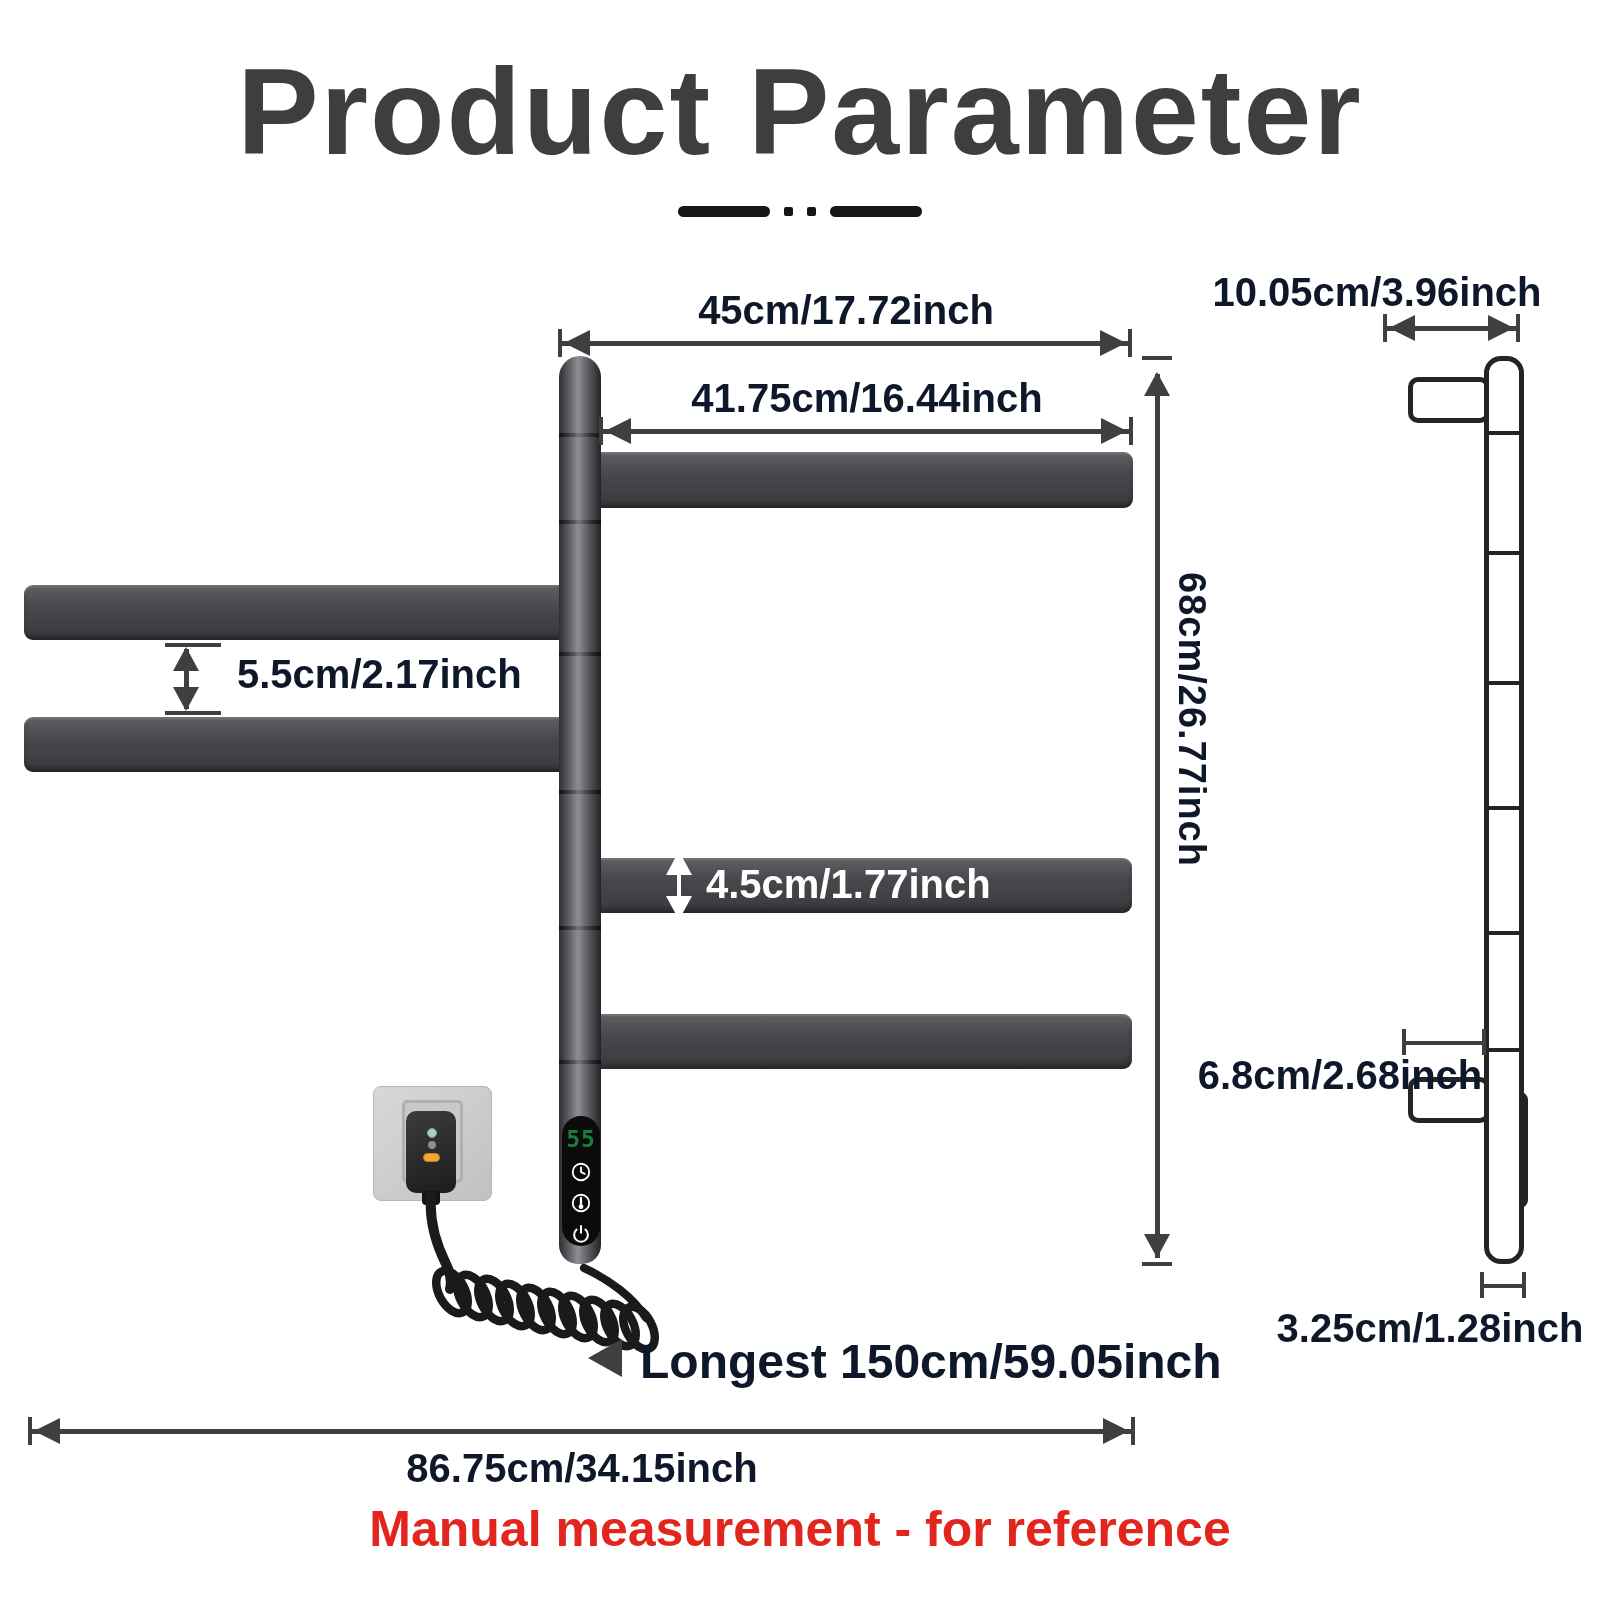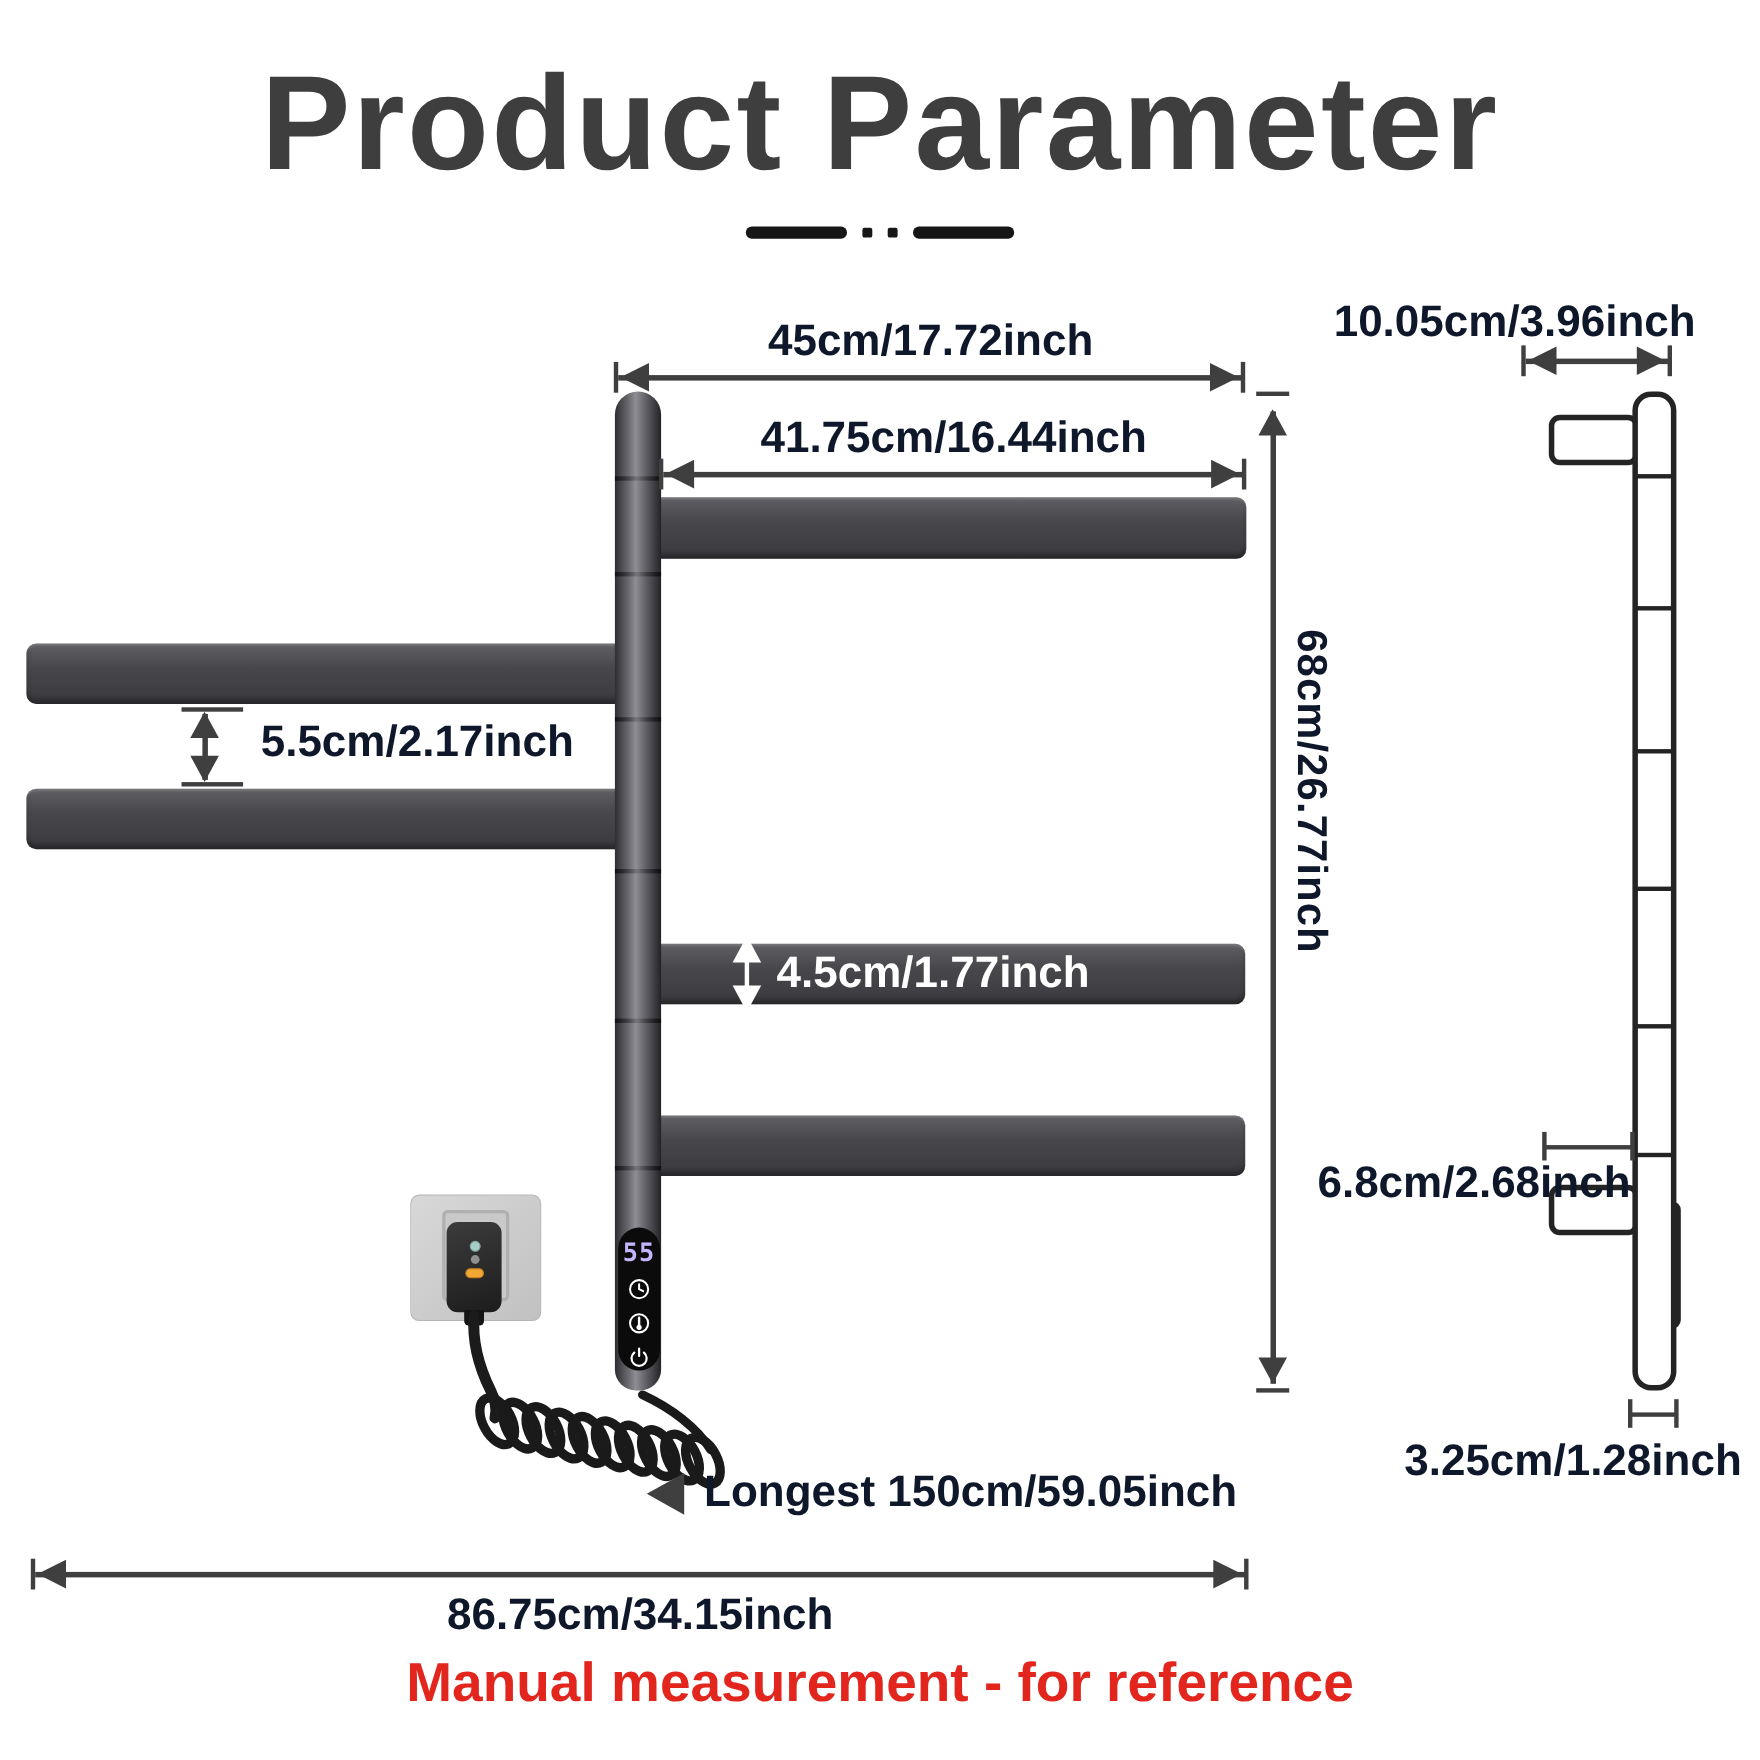--- a/index.html
+++ b/index.html
@@ -36,21 +36,21 @@
   .dim-label.center{text-align:center;}
   .v-label{writing-mode:vertical-rl;font-size:38px;font-weight:700;letter-spacing:1px;white-space:nowrap;}
 
   
   .outline{background:#ffffff;border:5px solid #242424;box-sizing:border-box;}
 
   
   .panel{background:#0b0b0b;border-radius:19px;display:flex;flex-direction:column;
          align-items:center;padding-top:10px;gap:9px;box-sizing:border-box;}
   .panel-display{font-family:"DejaVu Sans Mono",monospace;font-size:23px;font-weight:700;
-         color:#c4b5fd;letter-spacing:1px;}
+         color:#15803d;letter-spacing:1px;}
 
   .footer-note{top:1500px;left:0;width:1600px;text-align:center;font-size:50px;
          font-weight:700;color:#e2251d;white-space:nowrap;}
 </style>
 </head>
 <body>
 
 <div class="abs page-title">Product Parameter</div>
 <div class="abs subtitle-row">
   <div class="sub-dash"></div>
@@ -150,21 +150,21 @@
 
 <div class="abs tick-h white-el" style="left:658px;top:846px;width:44px;"></div>
 <div class="abs dim-v white-el" style="left:677px;top:852px;height:67px;width:4px;"></div>
 <div class="abs arr arr-up white-a" style="left:666px;top:851px;"></div>
 <div class="abs arr arr-down white-a" style="left:666px;top:896px;"></div>
 <div class="abs tick-h white-el" style="left:658px;top:919px;width:44px;"></div>
 <div class="abs dim-label" style="left:706px;top:862px;color:#ffffff;">4.5cm/1.77inch</div>
 
 <div class="abs" style="left:588px;top:1339px;width:0;height:0;border-style:solid;
             border-width:19px 34px 19px 0;border-color:transparent #3f3f3f transparent transparent;"></div>
-<div class="abs dim-label" style="left:640px;top:1334px;font-size:40px;">Longest 150cm/59.05inch</div>
+<div class="abs dim-label" style="left:640px;top:1334px;font-size:48px;">Longest 150cm/59.05inch</div>
 
 <div class="abs dim-h" style="left:32px;top:1429px;width:1101px;"></div>
 <div class="abs tick-v" style="left:28px;top:1417px;"></div>
 <div class="abs tick-v" style="left:1131px;top:1417px;"></div>
 <div class="abs arr arr-left" style="left:34px;top:1418px;"></div>
 <div class="abs arr arr-right" style="left:1103px;top:1418px;"></div>
 <div class="abs dim-label center" style="left:32px;top:1446px;width:1100px;">86.75cm/34.15inch</div>
 
 <div class="abs outline" style="left:1408px;top:377px;width:82px;height:46px;border-radius:10px;"></div>
 <div class="abs outline" style="left:1408px;top:1077px;width:82px;height:46px;border-radius:10px;"></div>

